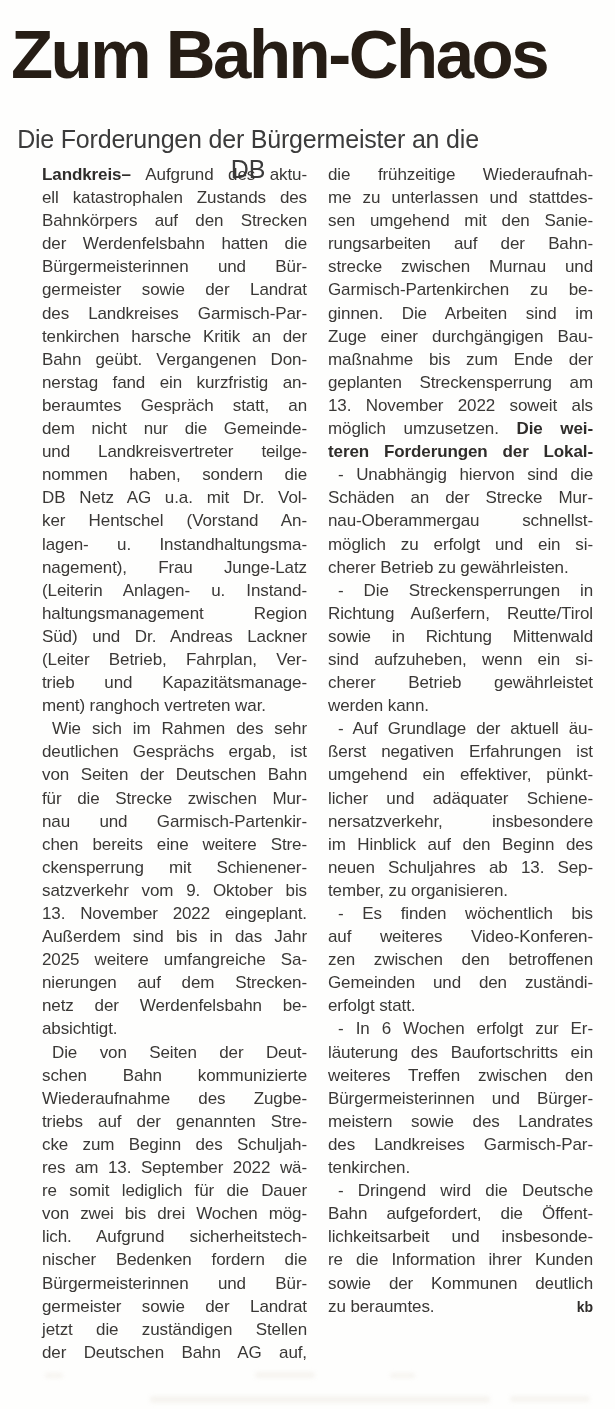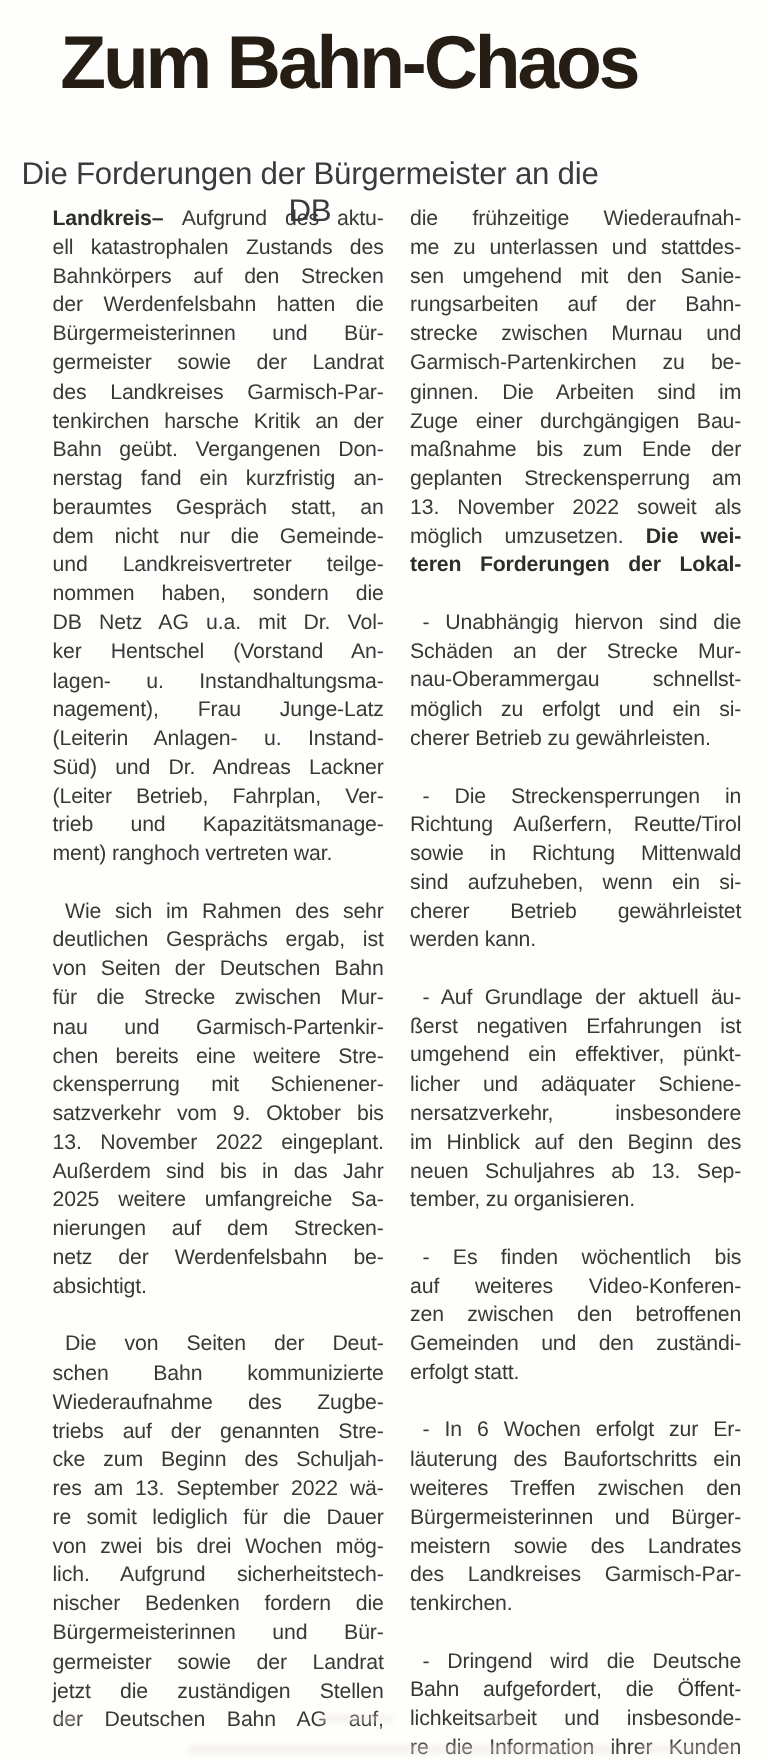--- a/index.html
+++ b/index.html
@@ -6,21 +6,21 @@
   body {
     width: 615px; height: 1409px;
     background: #fefefd;
     font-family: "Liberation Sans", sans-serif;
     position: relative;
     overflow: hidden;
   }
   .title {
     position: absolute; top: 20px; left: 0; width: 558px;
     text-align: center;
-    font-weight: 700; font-size: 60px; line-height: 1;
+    font-weight: 700; font-size: 69px; line-height: 1;
     letter-spacing: -2.5px;
     color: #261d15;
   }
   .subtitle {
     position: absolute; top: 124px; left: 0; width: 496px;
     text-align: center;
     font-size: 25px; line-height: 1.2;
     letter-spacing: -0.2px;
     color: #3b3b3b;
   }
@@ -31,21 +31,21 @@
   }
   .col { width: 265px; }
   .line {
     font-size: 17px; line-height: 23.1px;
     letter-spacing: -0.1px;
     text-align: justify;
     text-align-last: justify;
     white-space: normal;
   }
   .line.pend { text-align-last: left; }
-  .line.ind  { text-indent: 10px; margin-top: 23px; }
+  .line.ind  { text-indent: 10px; }
   .b { font-weight: 700; color: #2f2d2b; }
   .line.author {
     display: flex; justify-content: space-between; align-items: baseline;
   }
   .initials { font-size: 14px; }
   .ghost {
     position: absolute;
     background: #ece7df;
     filter: blur(2px);
     opacity: 0.45;
@@ -73,20 +73,21 @@
         <div class="line">nerstag fand ein kurzfristig an-</div>
         <div class="line">beraumtes Gespräch statt, an</div>
         <div class="line">dem nicht nur die Gemeinde-</div>
         <div class="line">und Landkreisvertreter teilge-</div>
         <div class="line">nommen haben, sondern die</div>
         <div class="line">DB Netz AG u.a. mit Dr. Vol-</div>
         <div class="line">ker Hentschel (Vorstand An-</div>
         <div class="line">lagen- u. Instandhaltungsma-</div>
         <div class="line">nagement), Frau Junge-Latz</div>
         <div class="line">(Leiterin Anlagen- u. Instand-</div>
+        <div class="line">haltungsmanagement Region</div>
         <div class="line">Süd) und Dr. Andreas Lackner</div>
         <div class="line">(Leiter Betrieb, Fahrplan, Ver-</div>
         <div class="line">trieb und Kapazitätsmanage-</div>
         <div class="line pend">ment) ranghoch vertreten war.</div>
         <div class="line ind">Wie sich im Rahmen des sehr</div>
         <div class="line">deutlichen Gesprächs ergab, ist</div>
         <div class="line">von Seiten der Deutschen Bahn</div>
         <div class="line">für die Strecke zwischen Mur-</div>
         <div class="line">nau und Garmisch-Partenkir-</div>
         <div class="line">chen bereits eine weitere Stre-</div>

